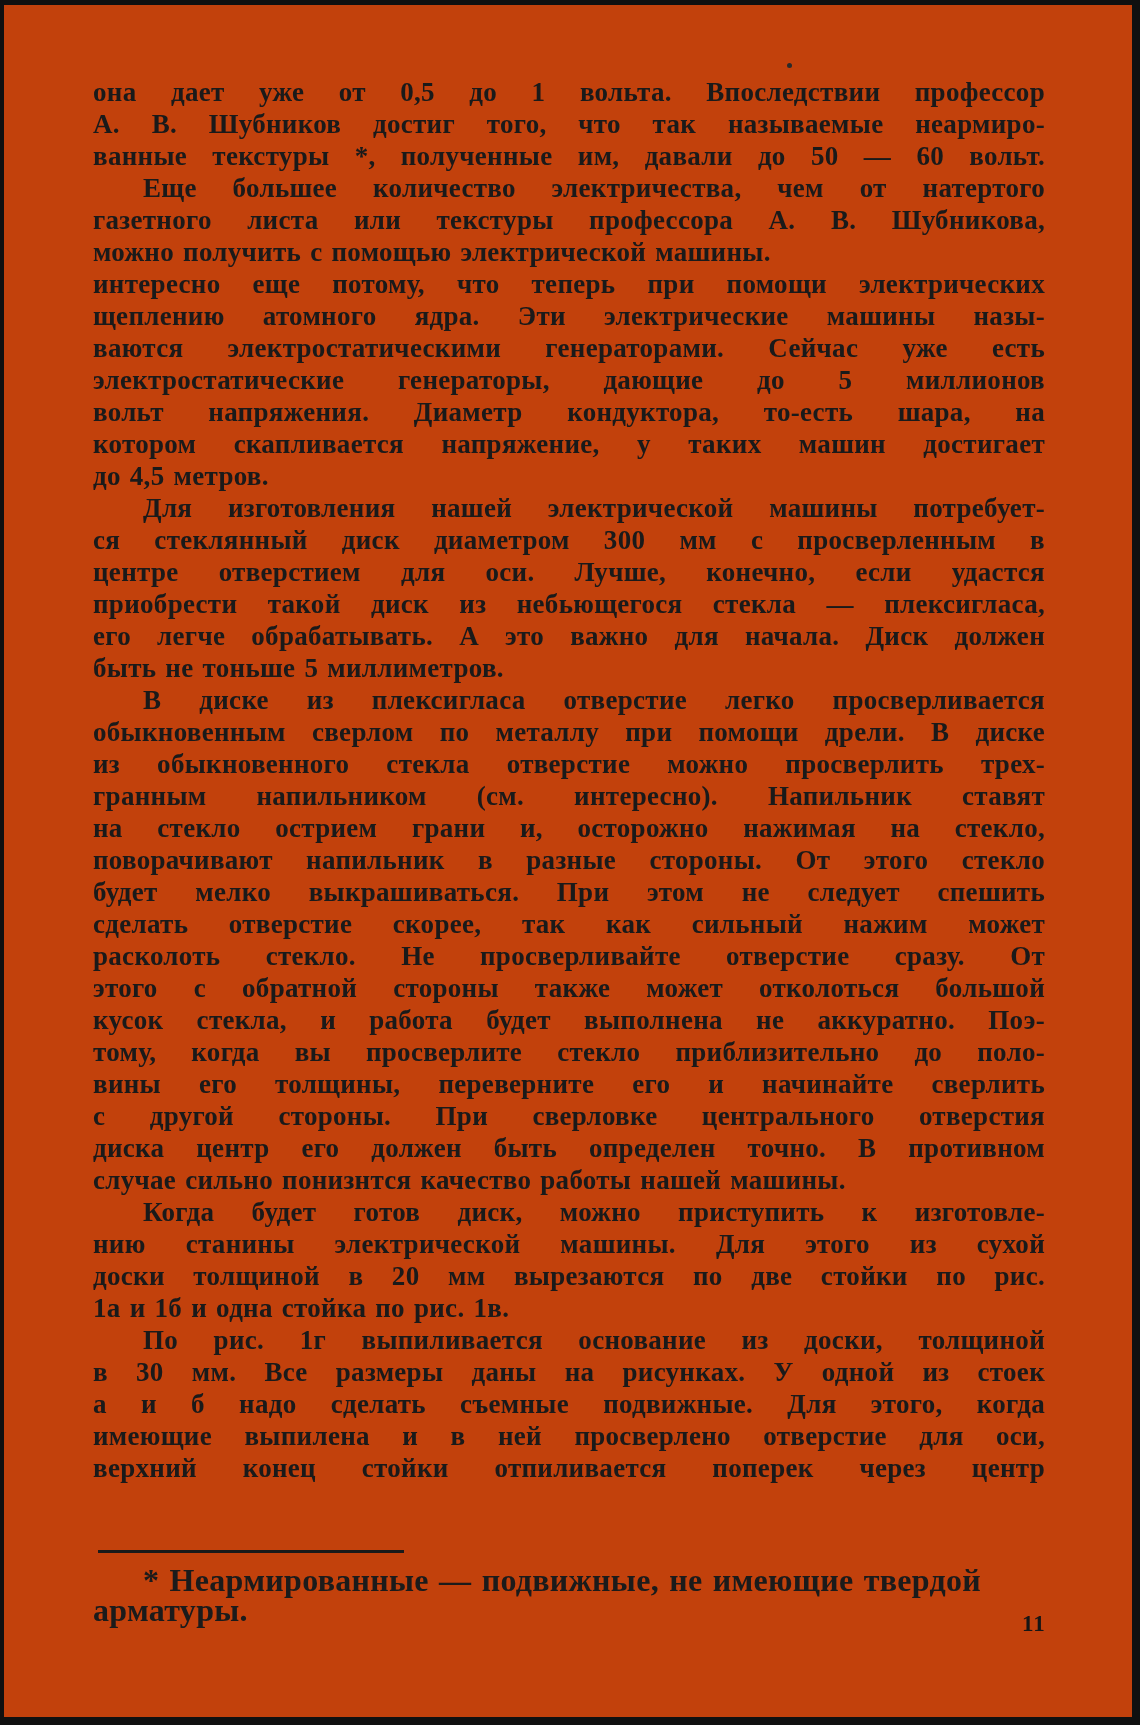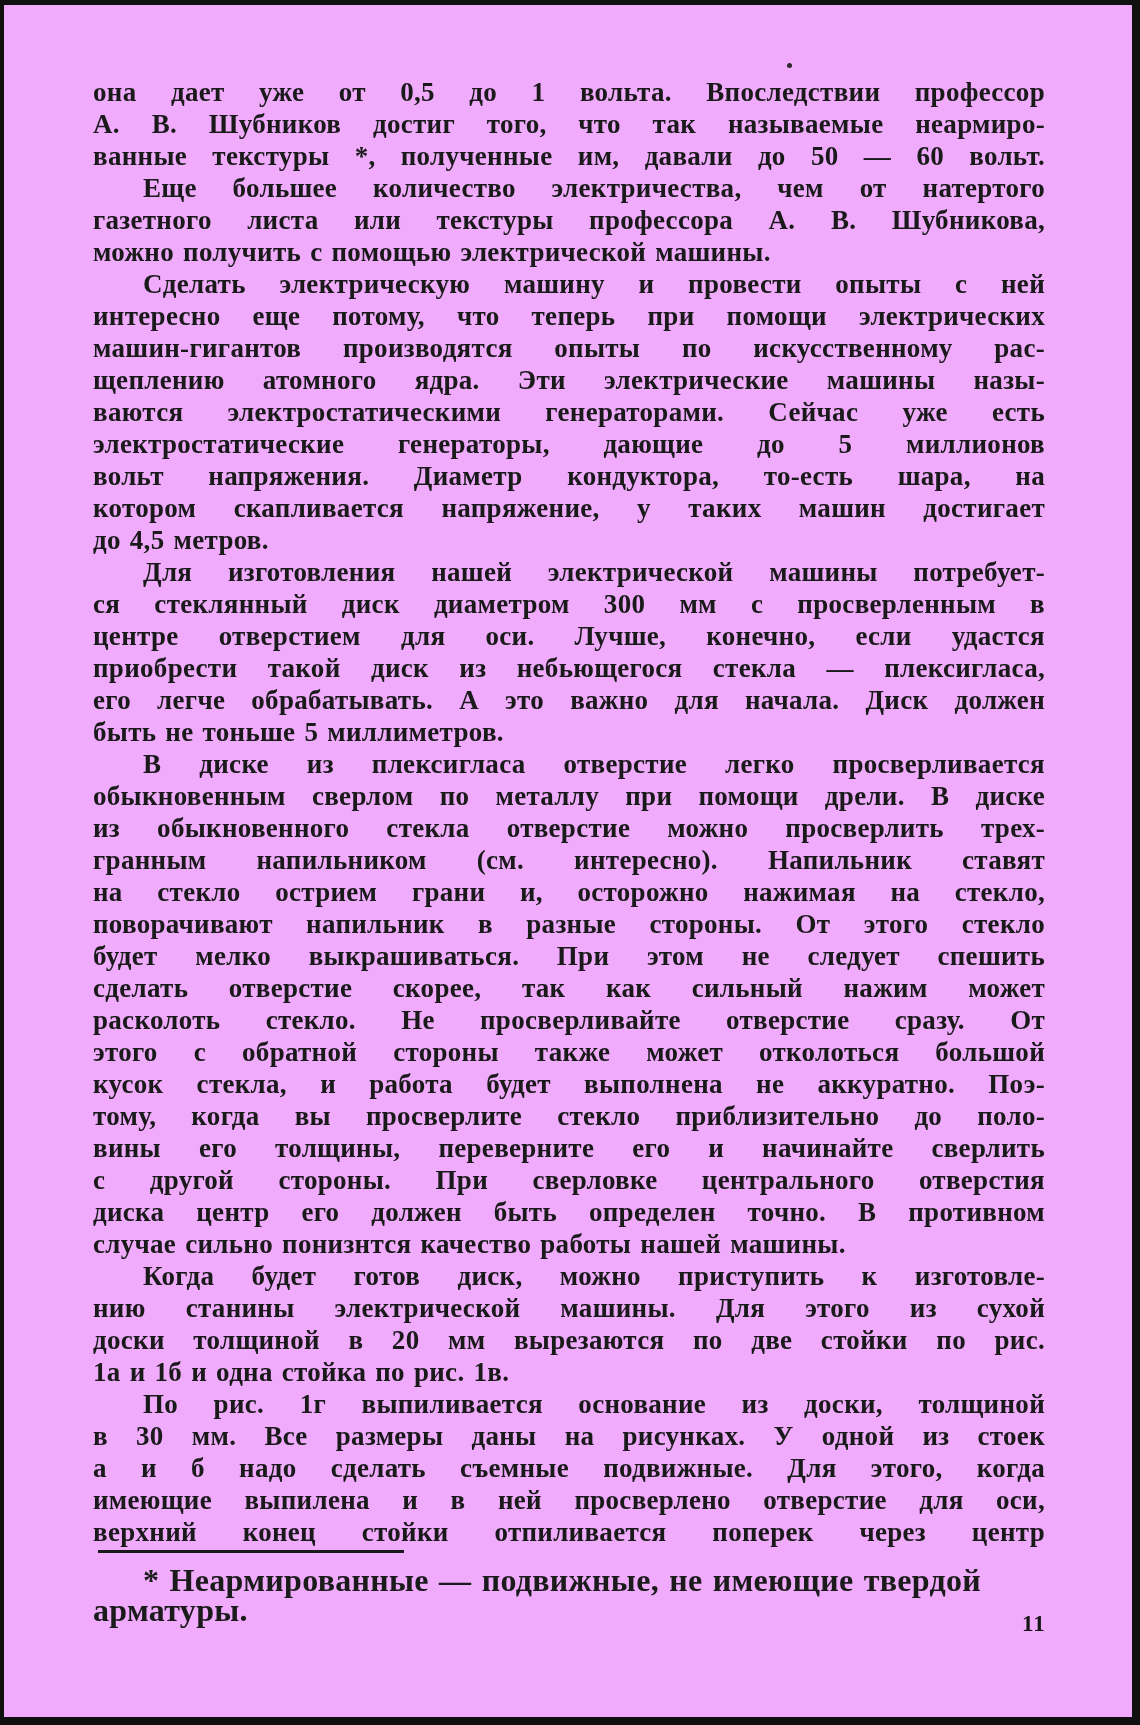--- a/index.html
+++ b/index.html
@@ -13,21 +13,21 @@
     background: #101010;
     overflow: hidden;
     font-family: "Liberation Serif", "DejaVu Serif", serif;
   }
   .sheet {
     position: absolute;
     left: 4px;
     top: 5px;
     right: 8px;
     bottom: 8px;
-    background: #f0abfc;
+    background: #c2410c;
   }
   .text-column {
     position: absolute;
     left: 89px;
     top: 71px;
     width: 952px;
     color: #1a1a1a;
     font-size: 27px;
     font-weight: 600;
     line-height: 32px;
@@ -95,23 +95,21 @@
 <div class="sheet">
   <div class="speck"></div>
 
   <div class="text-column">
     <div class="ln">она дает уже от 0,5 до 1 вольта. Впоследствии профессор</div>
     <div class="ln">А. В. Шубников достиг того, что так называемые неармиро-</div>
     <div class="ln">ванные текстуры *, полученные им, давали до 50 — 60 вольт.</div>
     <div class="ln ind">Еще большее количество электричества, чем от натертого</div>
     <div class="ln">газетного листа или текстуры профессора А. В. Шубникова,</div>
     <div class="ln end">можно получить с помощью электрической машины.</div>
-    <div class="ln ind">Сделать электрическую машину и провести опыты с ней</div>
     <div class="ln">интересно еще потому, что теперь при помощи электрических</div>
-    <div class="ln">машин-гигантов производятся опыты по искусственному рас-</div>
     <div class="ln">щеплению атомного ядра. Эти электрические машины назы-</div>
     <div class="ln">ваются электростатическими генераторами. Сейчас уже есть</div>
     <div class="ln">электростатические генераторы, дающие до 5 миллионов</div>
     <div class="ln">вольт напряжения. Диаметр кондуктора, то-есть шара, на</div>
     <div class="ln">котором скапливается напряжение, у таких машин достигает</div>
     <div class="ln end">до 4,5 метров.</div>
     <div class="ln ind">Для изготовления нашей электрической машины потребует-</div>
     <div class="ln">ся стеклянный диск диаметром 300 мм с просверленным в</div>
     <div class="ln">центре отверстием для оси. Лучше, конечно, если удастся</div>
     <div class="ln">приобрести такой диск из небьющегося стекла — плексигласа,</div>

